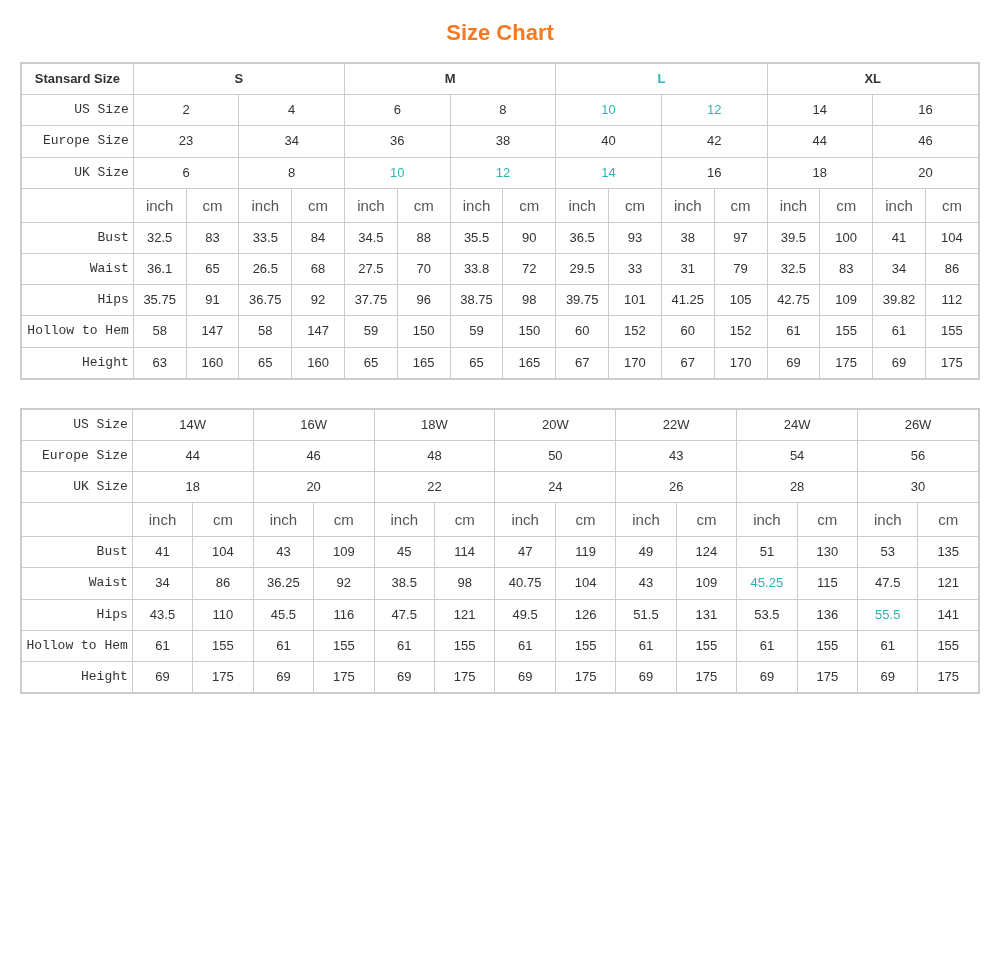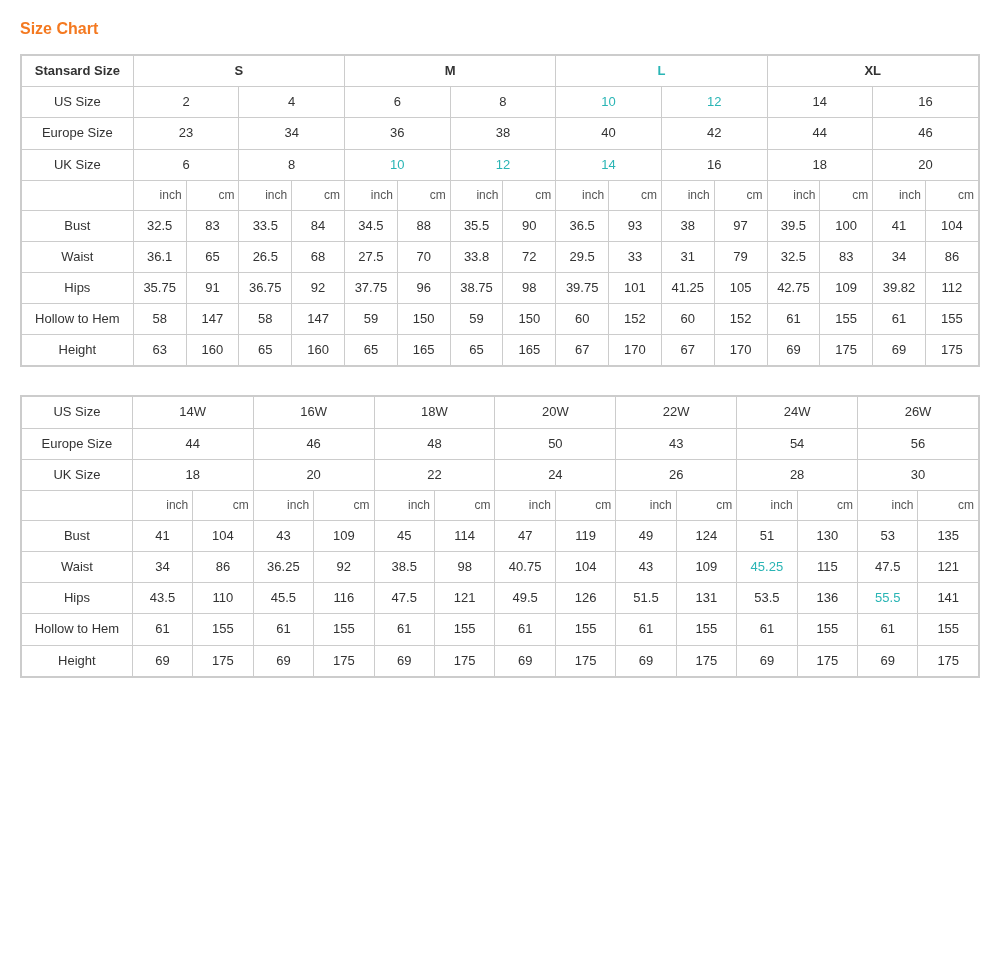--- a/index.html
+++ b/index.html
@@ -5,54 +5,54 @@
     * { box-sizing: border-box; margin: 0; padding: 0; }
     body {
       background: #fff;
       font-family: Arial, sans-serif;
       font-size: 13px;
       color: #333;
       padding: 20px;
       width: 1000px;
     }
     h1 {
-      text-align: left;
+      text-align: center;
       color: #f47920;
-      font-size: 16px;
+      font-size: 22px;
       font-weight: bold;
       margin-bottom: 16px;
     }
     .table-wrap {
       margin-bottom: 28px;
       border: 1px solid #ccc;
     }
     table {
       width: 100%;
       border-collapse: collapse;
     }
     td, th {
       border: 1px solid #ccc;
       text-align: center;
       padding: 6px 4px;
       line-height: 1.4;
     }
     .row-header {
       font-weight: normal;
       background: #fff;
-      text-align: center;
+      text-align: right;
+      font-family: Liberation Mono, monospace;
     }
     .col-header {
       font-weight: bold;
       background: #fff;
     }
     .teal { color: #2ab5b5; }
     .unit-row td {
-      font-size: 12px;
+      font-size: 15px;
       color: #555;
-      text-align: right;
     }
   </style>
 </head>
 <body>
 
 <h1>Size Chart</h1>
 
 <div class="table-wrap">
   <table>
     <colgroup>

